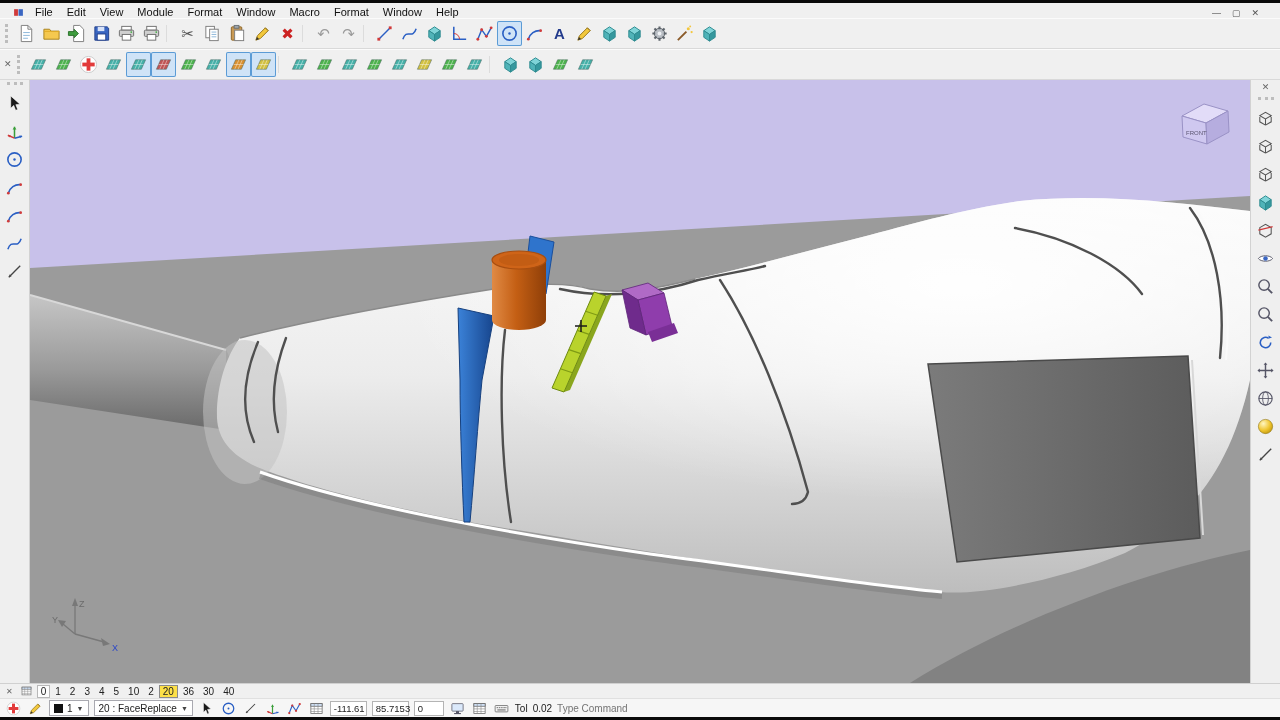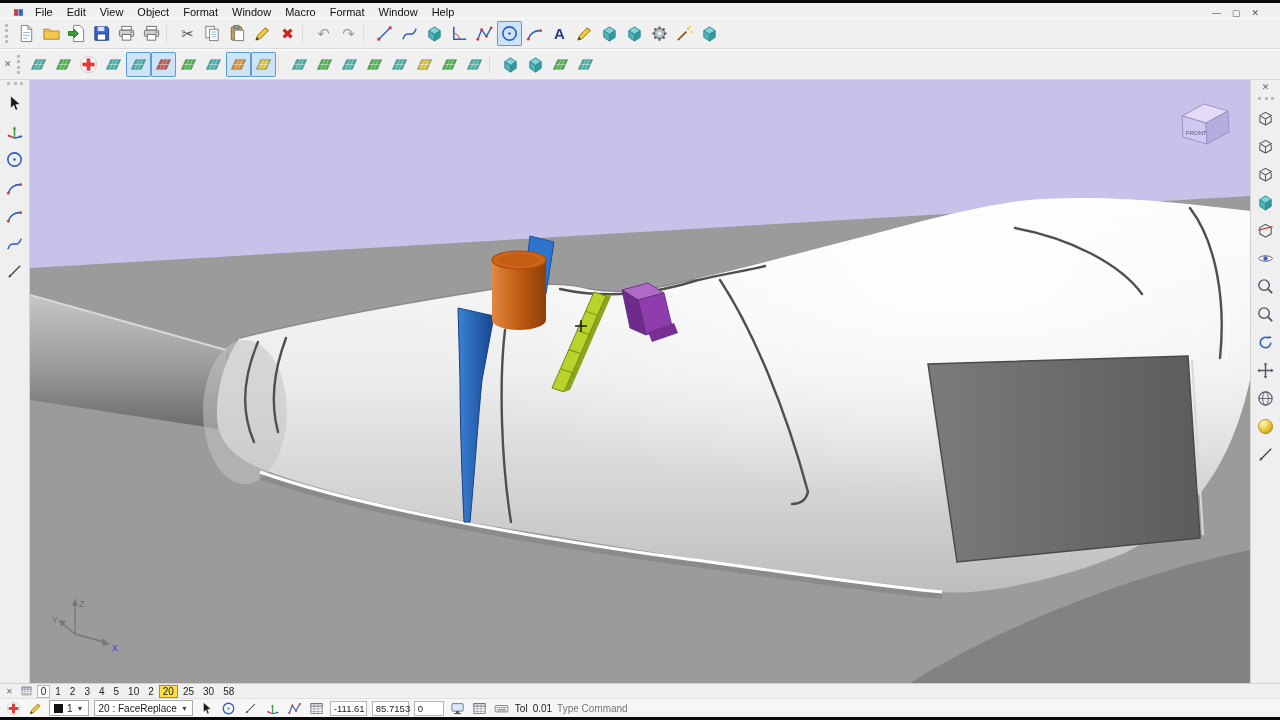--- a/index.html
+++ b/index.html
@@ -234,21 +234,21 @@
 <div class="strip"></div>
 
 <div class="menubar">
   <svg class="appicon" viewBox="0 0 20 20">
       <rect x="2" y="4" width="7" height="12" fill="#d03a3a"></rect>
       <rect x="10" y="4" width="8" height="12" fill="#3a66c2"></rect>
     </svg>
   <span class="menu-item">File</span>
   <span class="menu-item">Edit</span>
   <span class="menu-item">View</span>
-  <span class="menu-item">Object</span>
+  <span class="menu-item">Module</span>
   <span class="menu-item">Format</span>
   <span class="menu-item">Window</span>
   <span class="menu-item">Macro</span>
   <span class="menu-item">Format</span>
   <span class="menu-item">Window</span>
   <span class="menu-item">Help</span>
   <span class="win-ctrls">
     <span>—</span>
     <span>▢</span>
     <span>✕</span>
@@ -742,23 +742,23 @@
     </svg>
   <span class="chip boxed">0</span>
   <span class="chip">1</span>
   <span class="chip">2</span>
   <span class="chip">3</span>
   <span class="chip">4</span>
   <span class="chip">5</span>
   <span class="chip">10</span>
   <span class="chip">2</span>
   <span class="chip active">20</span>
-  <span class="chip">25</span>
+  <span class="chip">36</span>
   <span class="chip">30</span>
-  <span class="chip">58</span>
+  <span class="chip">40</span>
 </div>
 
 <div class="statusbar">
   <span class="sicon">
       <svg viewBox="0 0 20 20">
         <use href="#s-redcross"></use>
       </svg>
     </span>
   <span class="sicon">
       <svg viewBox="0 0 20 20">
@@ -822,17 +822,17 @@
       <svg viewBox="0 0 20 20">
         <use href="#s-grid"></use>
       </svg>
     </span>
   <span class="sicon">
       <svg viewBox="0 0 20 20">
         <use href="#s-keyboard"></use>
       </svg>
     </span>
   <span class="tollbl">Tol</span>
-  <span class="tollbl">0.01</span>
+  <span class="tollbl">0.02</span>
   <input class="cmd" type="text" placeholder="Type Command" style="">
 </div>
 
 <div class="strip"></div>
 
 </body></html>

